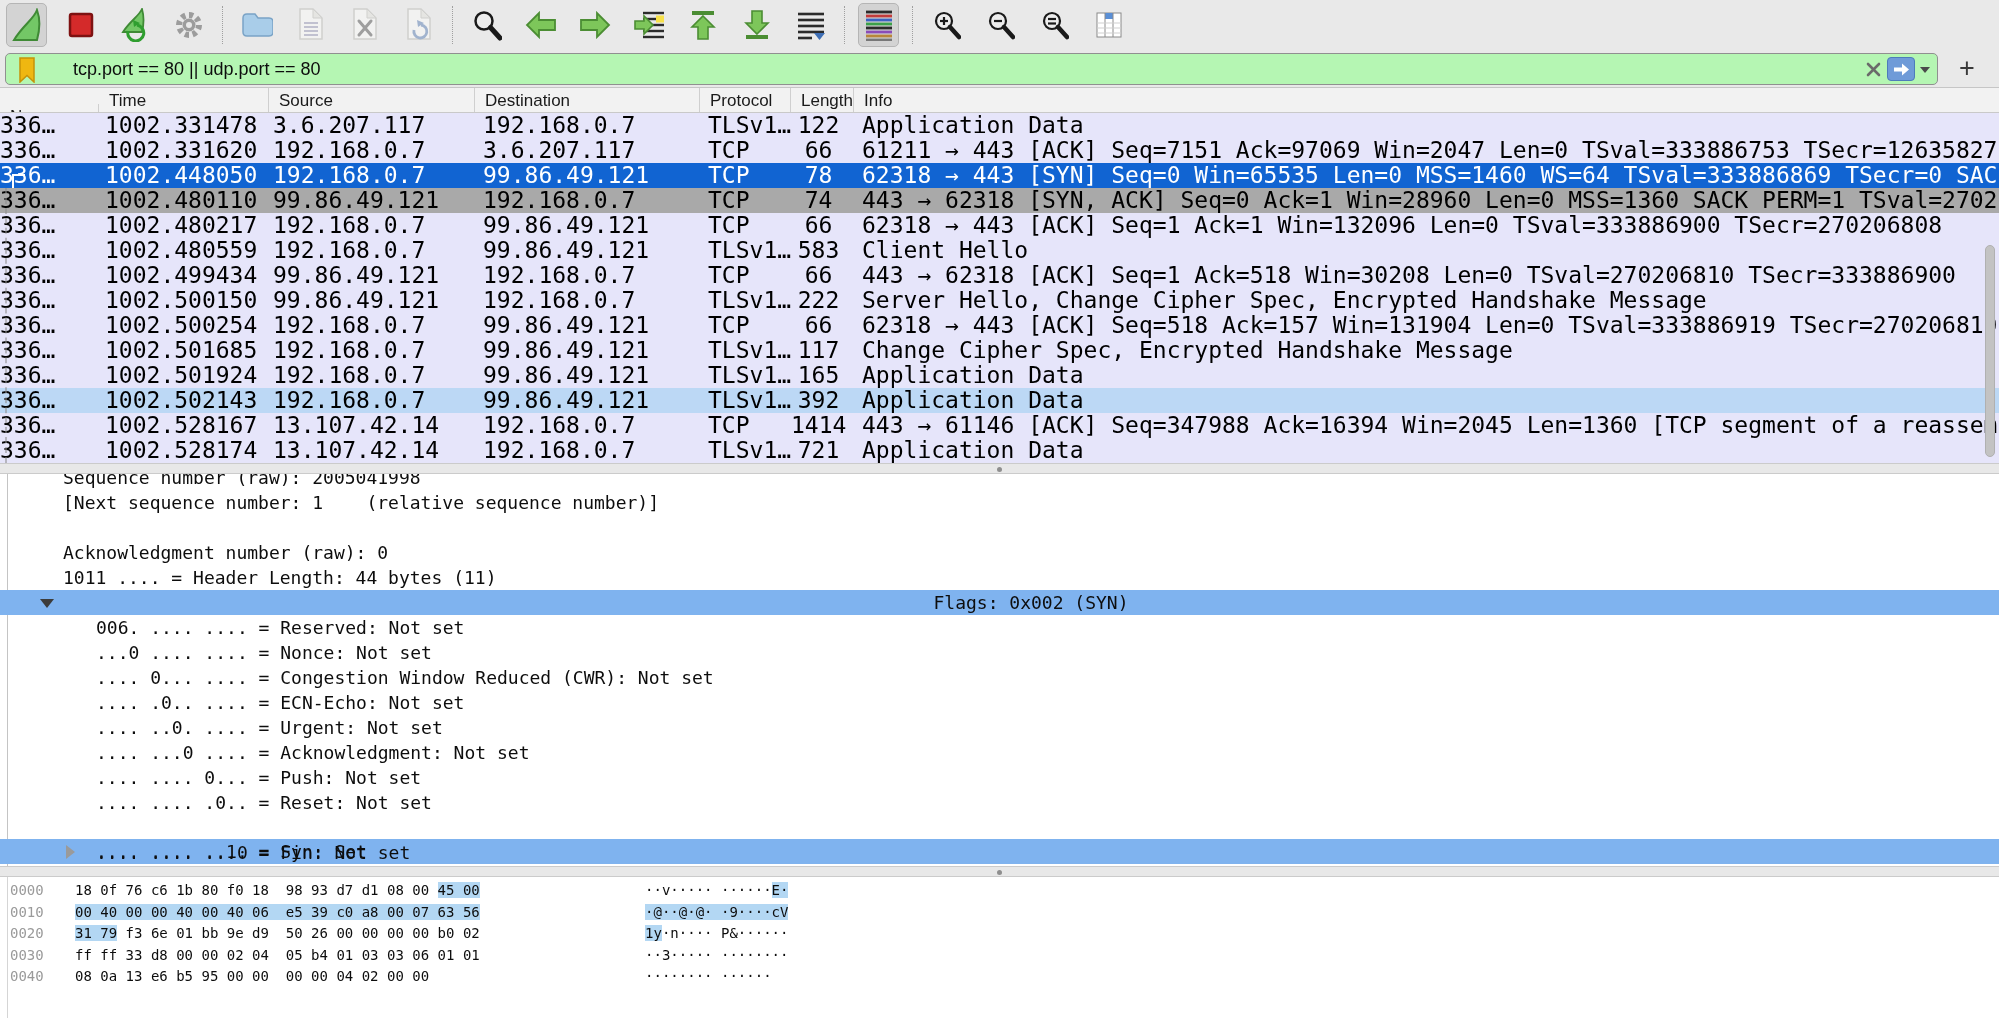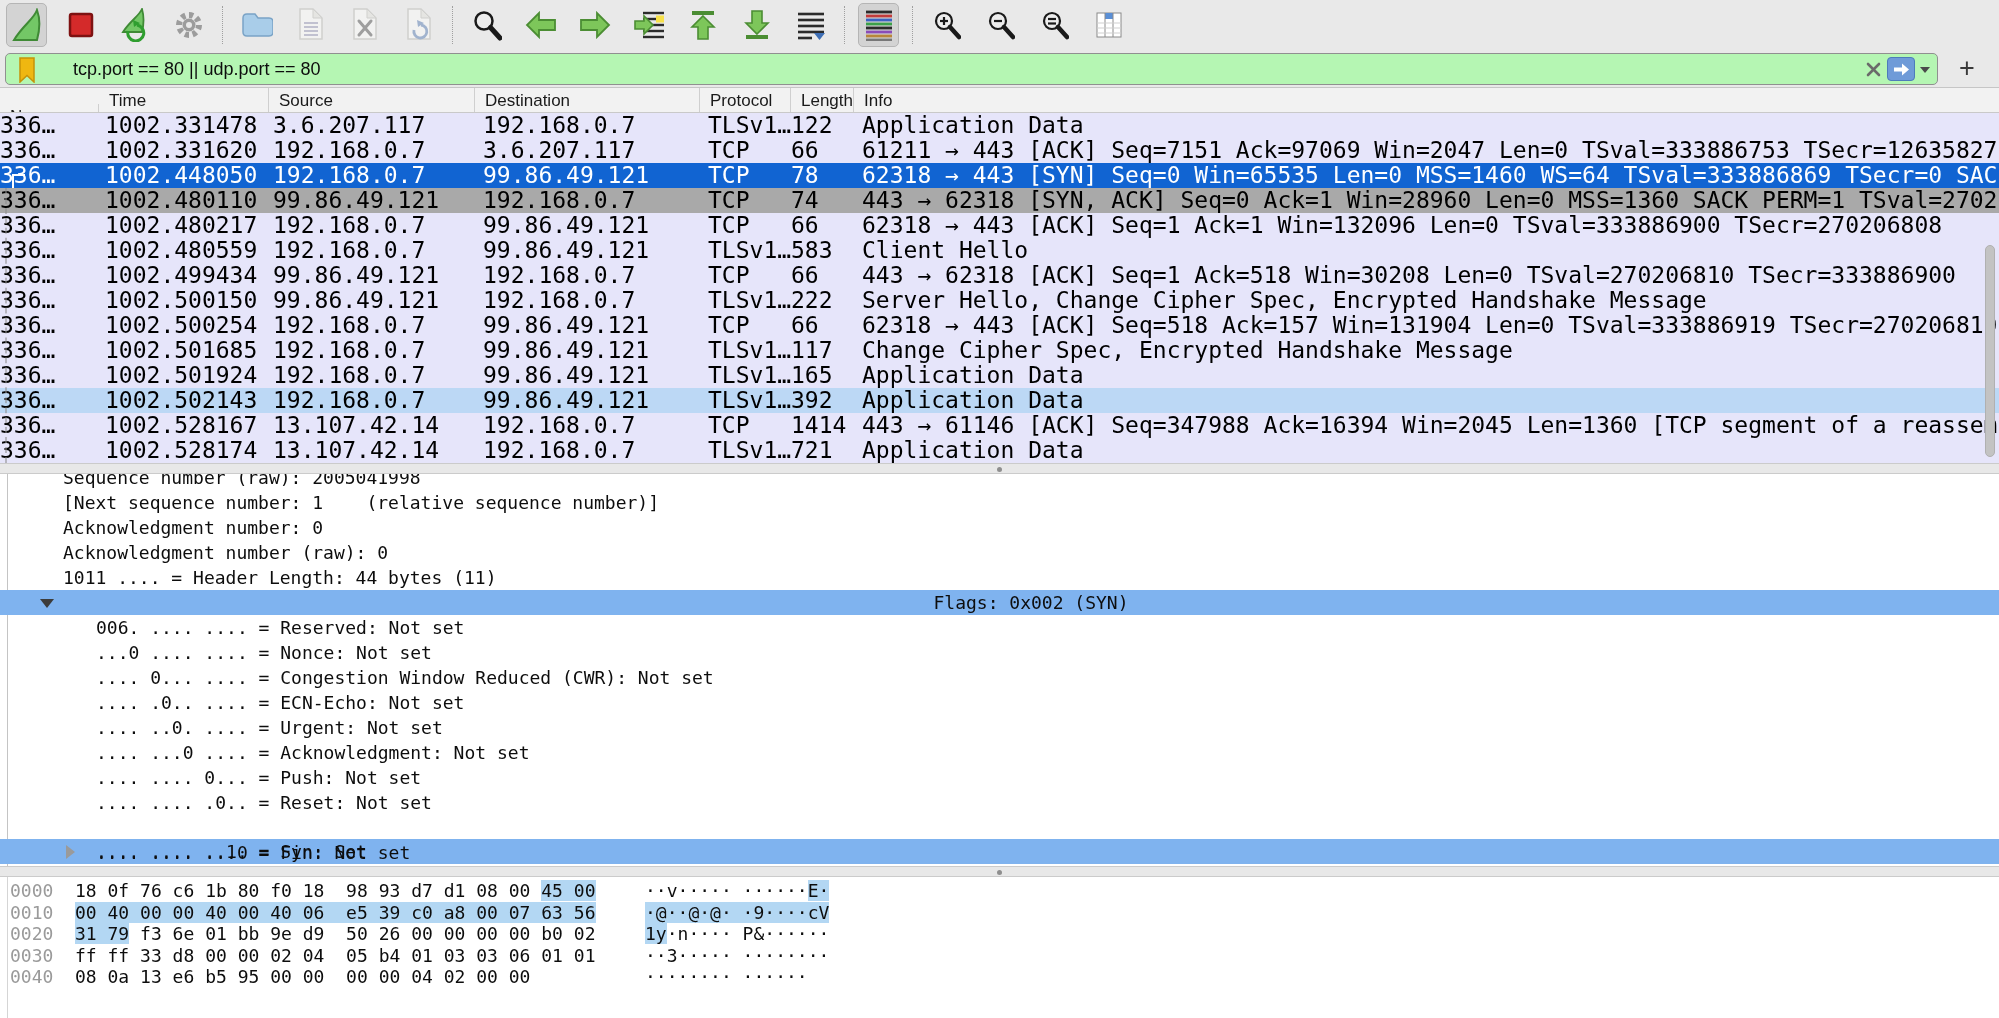--- a/index.html
+++ b/index.html
@@ -42,21 +42,21 @@
   .c-default{background:var(--row-default,#e6e5fa);}
   .c-selected{background:var(--row-selected,#1164d2);color:#fff;}
   .c-syn_fin{background:var(--row-syn-fin,#a9a9a9);}
   .c-highlight{background:var(--row-highlight,#bcd8f5);}
   .cell{box-sizing:border-box;overflow:hidden;white-space:pre;flex:0 0 auto;}
   .col-no{width:99px;text-align:left;padding-right:6px;}
   .col-time{width:170px;padding-left:6px;}
   .col-source{width:206px;padding-left:4px;}
   .col-dest{width:225px;padding-left:8px;}
   .col-proto{width:91px;padding-left:8px;}
-  .col-len{width:63px;text-align:left;padding-right:8px;}
+  .col-len{width:63px;text-align:center;padding-right:8px;}
   .col-info{flex:1 1 auto;padding-left:8px;}
   .bracket{position:absolute;left:12px;top:11px;width:11px;height:13px;
            border-left:2px solid #fff;border-top:2px solid #fff;}
   .relline{position:absolute;left:5px;top:188px;height:275px;width:0;
            border-left:2px dashed #8f8f8f;opacity:.55;}
   .vthumb{position:absolute;right:4px;top:132px;width:10px;height:212px;background:#c3c3c3;
           border:1px solid #b0b0b0;border-radius:6px;box-sizing:border-box;}
 
   
   .split{position:absolute;left:0;width:100%;height:11px;background:#e8e8e8;
@@ -72,21 +72,21 @@
   .dline.lvl3{padding-left:96px;box-sizing:border-box;}
   .dhl{background:var(--detail-highlight,#7fb3ef);}
   .exp{position:absolute;width:0;height:0;}
   .exp-open{left:40px;top:9px;border-left:7px solid transparent;border-right:7px solid transparent;
             border-top:9px solid #3c3c3c;}
   .exp-closed{left:66px;top:6px;border-top:7px solid transparent;border-bottom:7px solid transparent;
             border-left:9px solid #9a9a9a;}
 
   
   .hex{position:absolute;left:0;top:877px;width:100%;height:141px;background:#fff;
-       font-family:"DejaVu Sans Mono",monospace;font-size:18px;color:#0d0d0d;}
+       font-family:"DejaVu Sans Mono",monospace;font-size:14px;color:#0d0d0d;}
   .hvline{position:absolute;left:7px;top:0;height:100%;width:0;border-left:1px solid #d5d5d5;}
   .hrow{position:absolute;left:0;width:100%;height:21.5px;line-height:21.5px;white-space:pre;}
   .hoff{position:absolute;left:10px;color:#9a9a9a;}
   .hbytes{position:absolute;left:75px;}
   .hascii{position:absolute;left:645px;}
   .hl{background:var(--hex-highlight,#b3d7f3);}
 </style>
 </head>
 <body>
 
@@ -430,21 +430,20 @@
   <div class="vthumb" style="top:245px;"></div>
 
   <div class="split" style="top:463px;">
     <div class="knob"></div>
   </div>
 
   <div class="details">
     <div class="dvline"></div>
   <div class="dline lvl2" style="top: -9px;"><span>Sequence number (raw): 2005041998</span></div>
       <div class="dline lvl2" style="top: 16px;"><span>[Next sequence number: 1    (relative sequence number)]</span></div>
-      <div class="dline lvl2" style="top: 41px;"><span>Acknowledgment number: 0</span></div>
       <div class="dline lvl2" style="top: 66px;"><span>Acknowledgment number (raw): 0</span></div>
       <div class="dline lvl2" style="top: 91px;"><span>1011 .... = Header Length: 44 bytes (11)</span></div>
       <div class="dline lvl2 dhl" style="top: 116px; text-align: center;"><span class="exp exp-open"></span><span>Flags: 0x002 (SYN)</span></div>
       <div class="dline lvl3" style="top: 141px;"><span>006. .... .... = Reserved: Not set</span></div>
       <div class="dline lvl3" style="top: 166px;"><span>...0 .... .... = Nonce: Not set</span></div>
       <div class="dline lvl3" style="top: 191px;"><span>.... 0... .... = Congestion Window Reduced (CWR): Not set</span></div>
       <div class="dline lvl3" style="top: 216px;"><span>.... .0.. .... = ECN-Echo: Not set</span></div>
       <div class="dline lvl3" style="top: 241px;"><span>.... ..0. .... = Urgent: Not set</span></div>
       <div class="dline lvl3" style="top: 266px;"><span>.... ...0 .... = Acknowledgment: Not set</span></div>
       <div class="dline lvl3" style="top: 291px;"><span>.... .... 0... = Push: Not set</span></div>

